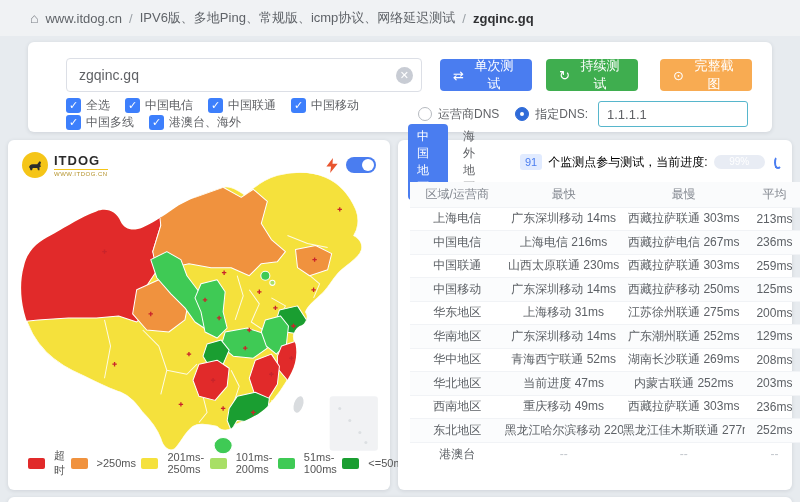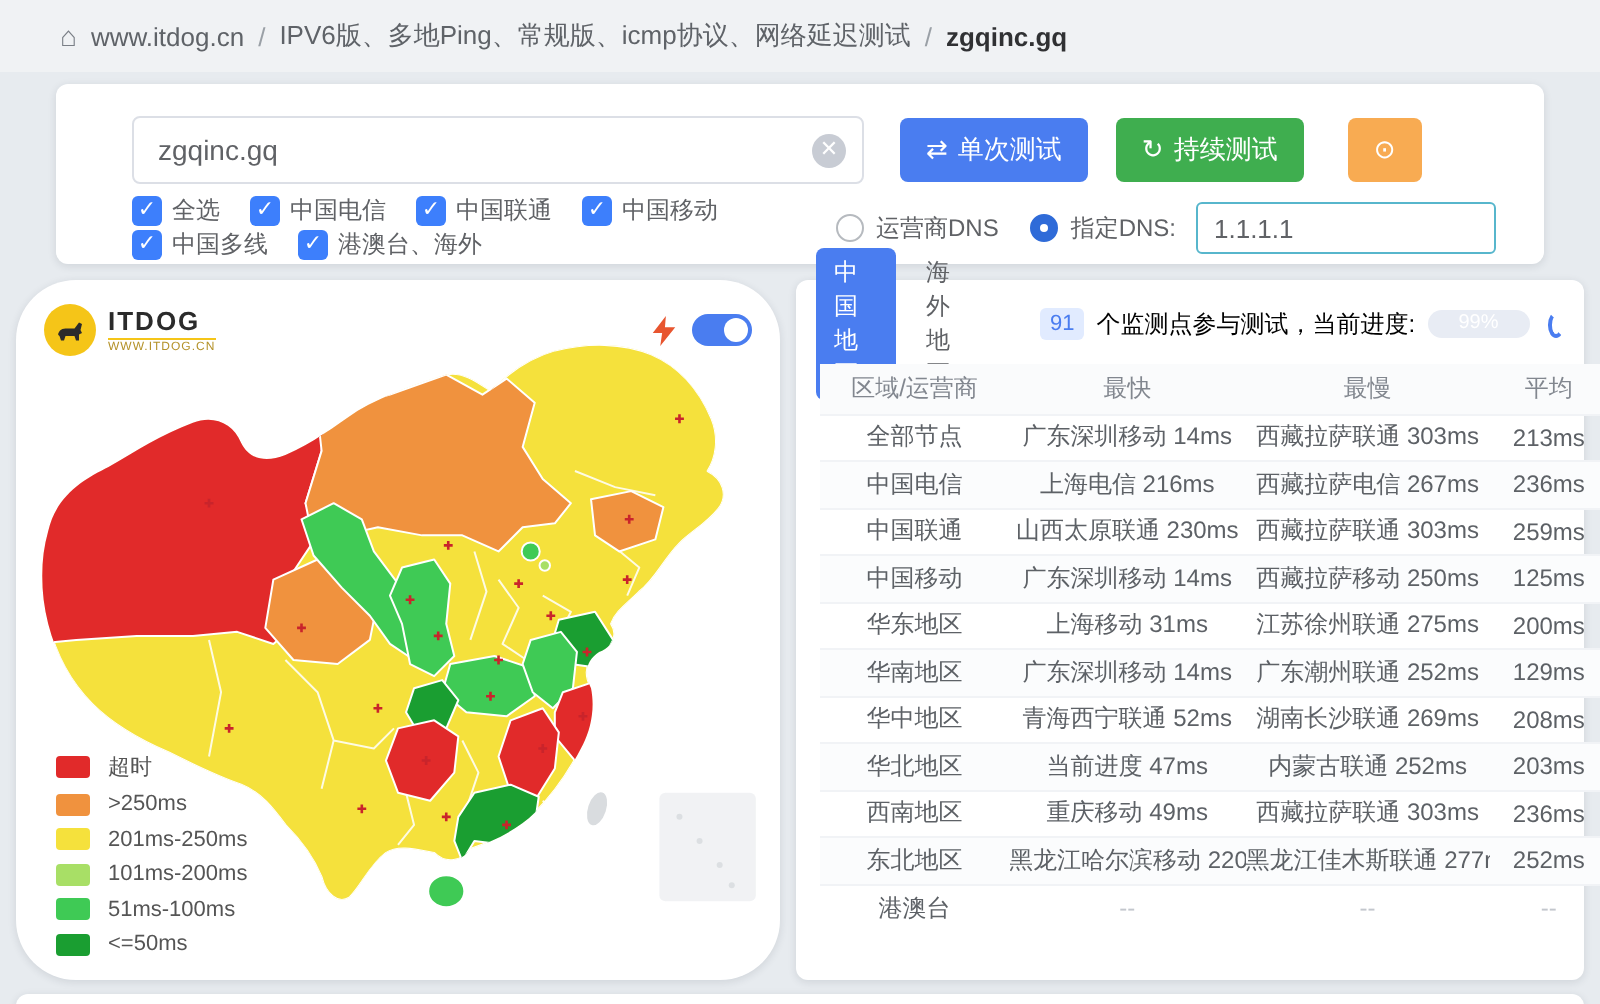--- a/index.html
+++ b/index.html
@@ -16,21 +16,21 @@
     background: #f0f2f4; display: flex; align-items: center;
     padding-left: 30px; font-size: 13px; color: #5f6368; gap: 7px;
   }
   .crumb-bar .home { font-size: 14px; color: #7a7f86; }
   .crumb-sep { color: #9aa0a6; }
   .crumb-target { color: #303133; font-weight: bold; }
   .crumb-link { cursor: pointer; }
   
   .card { position: absolute; background: #fff; border-radius: 6px; box-shadow: 0 1px 4px rgba(30,40,60,.12); }
   #top-card   { left: 28px; top: 42px;  width: 744px; height: 90px; }
-  #map-card   { left: 8px;  top: 140px; width: 382px; height: 350px; border-radius: 30px; }
+  #map-card   { left: 8px;  top: 140px; width: 382px; height: 350px; }
   #result-card{ left: 398px;top: 140px; width: 394px; height: 350px; }
   #next-card  { left: 8px;  top: 497px; width: 784px; height: 8px; border-radius: 6px 6px 0 0; }
   
   .search-row { position: absolute; left: 38px; top: 16px; right: 20px; height: 34px; display: flex; align-items: center; }
   .search-box {
     position: relative; width: 366px; height: 34px; border: 1px solid #dcdfe6; border-radius: 4px;
     display: flex; align-items: center; background: #fff;
   }
   .search-box input {
     border: none; outline: none; width: 100%; height: 100%;
@@ -65,21 +65,21 @@
   .map-head { position: absolute; left: 14px; top: 10px; right: 14px; height: 30px; display: flex; align-items: center; }
   .logo { display: flex; align-items: center; gap: 6px; }
   .logo-dog { width: 26px; height: 26px; border-radius: 50%; background: #f5c518; display: flex; align-items: center; justify-content: center; }
   .logo-text { display: flex; flex-direction: column; line-height: 1; }
   .logo-title { font-size: 13px; font-weight: bold; color: #2b2b2b; letter-spacing: 1px; }
   .logo-sub { font-size: 6px; color: #b4922a; margin-top: 2px; letter-spacing: .5px; border-top: 1.5px solid #f5c518; padding-top: 1px; }
   .map-tools { margin-left: auto; display: flex; align-items: center; gap: 8px; }
   .toggle { width: 30px; height: 16px; border-radius: 8px; background: #4a7df0; position: relative; cursor: pointer; }
   .toggle::after { content:""; position: absolute; right: 2px; top: 2px; width: 12px; height: 12px; border-radius: 50%; background: #fff; }
   .map-wrap { position: absolute; left: 0; top: 32px; width: 382px; height: 312px; }
-  .legend { position: absolute; left: 20px; bottom: 12px; display: flex; flex-direction: column; gap: 5.5px; justify-content: space-between; }
+  .legend { position: absolute; left: 20px; bottom: 12px; display: flex; gap: 5.5px; justify-content: space-between; }
   .legend-item { display: flex; align-items: center; gap: 9px; font-size: 11px; color: #555; }
   .legend-sw { width: 17px; height: 11px; border-radius: 2px; flex: 0 0 auto; }
   
   .res-head { position: absolute; left: 10px; top: 10px; right: 10px; height: 24px; display: flex; align-items: center; font-size: 12px; }
   .tab { padding: 4px 9px; border-radius: 4px; cursor: pointer; }
   .tab.active { background: #4a7df0; color: #fff; }
   .tab.plain { color: #606266; margin-left: 6px; }
   .count-badge { background: #e1ebff; color: #4a7df0; border-radius: 3px; padding: 2px 5px; margin-left: 26px; font-size: 11px; }
   .prog-label { margin-left: 6px; color: #000000; white-space: nowrap; }
   .prog-track { position: relative; width: 112px; height: 14px; border-radius: 7px; background: #e8ecf4; margin-left: 6px; overflow: hidden; }
@@ -117,20 +117,21 @@
     <button class="btn btn-blue">
       <span class="ic">⇄</span>
       <span>单次测试</span>
     </button>
     <button class="btn btn-green">
       <span class="ic">↻</span>
       <span>持续测试</span>
     </button>
     <button class="btn btn-orange">
       <span class="ic">⊙</span>
+      <span>完整截图</span>
     </button>
   </div>
   <div class="filter-row">
     <span id="filters"><span class="chk-item">
           <span class="chk-box">✓</span>
           <span>全选</span>
         </span><span class="chk-item">
           <span class="chk-box">✓</span>
           <span>中国电信</span>
         </span><span class="chk-item">
@@ -295,21 +296,21 @@
     <thead>
         <tr id="res-head-row">
           <th>区域/运营商</th>
           <th>最快</th>
           <th>最慢</th>
           <th>平均</th>
         </tr>
       </thead>
     <tbody id="res-body">
         <tr>
-          <td>全部节点</td>
+          <td>上海电信</td>
           <td>广东深圳移动 14ms</td>
           <td>西藏拉萨联通 303ms</td>
           <td>213ms</td>
         </tr>
         <tr>
           <td>中国电信</td>
           <td>上海电信 216ms</td>
           <td>西藏拉萨电信 267ms</td>
           <td>236ms</td>
         </tr>

